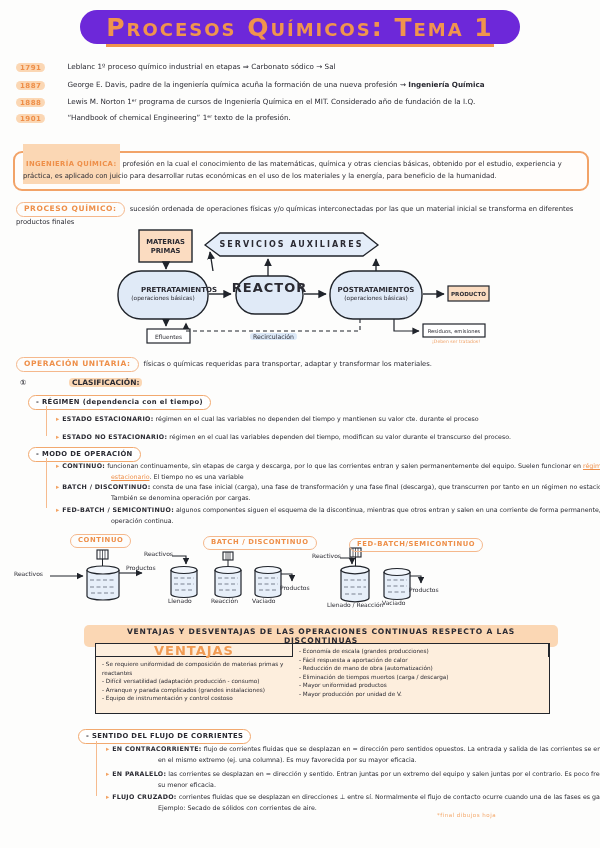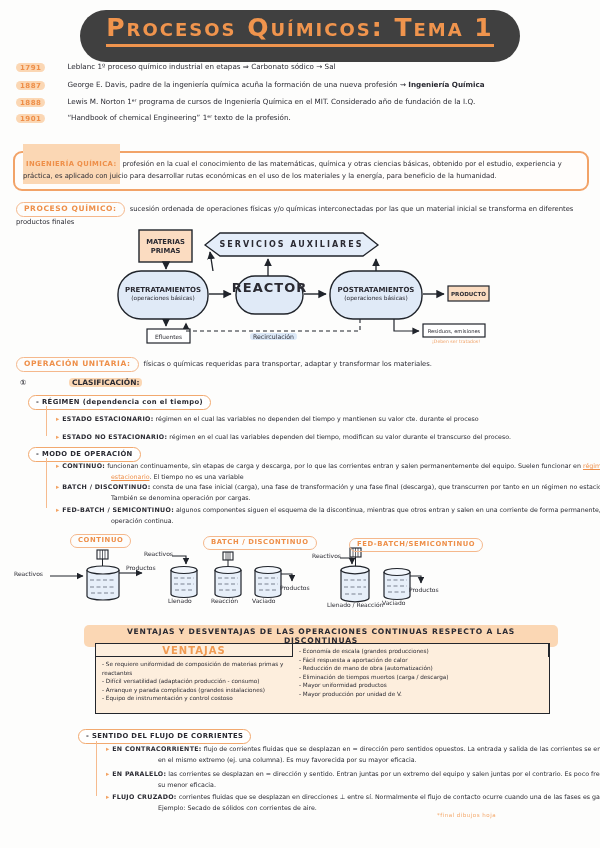--- a/index.html
+++ b/index.html
@@ -1,20 +1,20 @@
 <!DOCTYPE html>
 <html><head>
 <meta charset="utf-8">
 <style>
   html,body{margin:0;padding:0;background:#ffffff;}
   .page{position:relative;width:600px;height:848px;background:#fdfdfc;overflow:hidden;
         font-family:"DejaVu Sans",sans-serif;color:#2a2a32;}
   
   .title-wrap{position:absolute;top:10px;left:0;right:0;text-align:center;}
-  .title-pill{display:inline-block;background:#404040;border-radius:26px;padding:3px 26px 20px;}
+  .title-pill{display:inline-block;background:#6d28d9;border-radius:26px;padding:3px 26px 2px;}
   .title-text{font-size:25px;font-weight:bold;color:#f0944d;letter-spacing:2px;
               font-variant:small-caps;border-bottom:3px solid #f0944d;padding-bottom:2px;}
   
   .tl-row{position:absolute;left:16px;right:8px;font-size:7.2px;white-space:nowrap;}
   .year{background:#fbd7b4;color:#ee8f49;font-weight:bold;border-radius:6px;
         padding:0.5px 4px;margin-right:22px;font-size:7px;letter-spacing:0.5px;}
   .tl-link{font-weight:bold;}
   
   .def-box{position:absolute;top:151px;left:13px;width:556px;border:2.5px solid #f2a368;
            border-radius:9px;background:#fffdfb;padding:6px 8px;font-size:6.8px;line-height:1.75;}
@@ -37,21 +37,21 @@
   .dsmall{position:absolute;font-size:6px;}
   .recirc{background:#dce9f8;padding:0 3px;border-radius:3px;font-size:6.2px;}
   .note-orange{color:#f0a166;font-size:4.6px;}
   
   .tabla-title{position:absolute;top:625px;left:84px;width:462px;background:#fbd7b4;border-radius:5px;
                font-size:7.6px;font-weight:bold;letter-spacing:0.8px;padding:2px 6px;
                font-variant:small-caps;text-align:center;}
   .vd-table{position:absolute;top:643px;left:95px;width:453px;height:69px;border:1.4px solid #23262c;
             background:#fdeedd;display:grid;grid-template-columns:197px 1fr;grid-template-rows:13px 1fr;}
   .vd-h{display:flex;align-items:center;justify-content:center;color:#f09a52;font-weight:bold;
-        font-size:10px;letter-spacing:1px;border-bottom:1.2px solid #23262c;font-variant:small-caps;}
+        font-size:13px;letter-spacing:1px;border-bottom:1.2px solid #23262c;font-variant:small-caps;}
   .vd-h.c1{border-right:1.2px solid #23262c;}
   .vd-body{padding:3px 6px;font-size:5.7px;line-height:1.5;}
   .vd-body.c1{border-right:1.2px solid #23262c;}
   
   .signature{position:absolute;top:812px;left:437px;color:#f4a768;font-size:5.5px;letter-spacing:0.5px;}
   svg{position:absolute;left:0;}
 </style>
 </head>
 <body>
 
@@ -107,21 +107,21 @@
     <path d="M213,43 L210,24" stroke="#20242b" stroke-width="1.3" marker-end="url(#ah)"></path>
     <path d="M268,48 L268,31" stroke="#20242b" stroke-width="1.3" marker-end="url(#ah)"></path>
     <path d="M376,43 L376,31" stroke="#20242b" stroke-width="1.3" marker-end="url(#ah)"></path>
     <path d="M166,91 L166,98" stroke="#20242b" stroke-width="1.3" marker-end="url(#ah)"></path>
     <path d="M394,91 L394,103 L419,103" stroke="#20242b" stroke-width="1.2" fill="none" marker-end="url(#ah)"></path>
     <path d="M360,91 L360,103 L186,103 L186,95" stroke="#20242b" stroke-width="1.1" fill="none" stroke-dasharray="4 3" marker-end="url(#ah)"></path>
   </svg>
 
   <div class="dlabel" style="top:231px;left:139px;width:53px;height:31px;font-size:6.8px;font-variant:small-caps;line-height:1.3">MATERIAS PRIMAS</div>
   <div class="dlabel" style="top:234px;left:206px;width:171px;height:21px;font-size:8px;letter-spacing:2px;font-variant:small-caps">SERVICIOS AUXILIARES</div>
-  <div class="dlabel" style="top:278px;left:118px;width:90px;height:24px;font-size:7px;font-variant:small-caps">PRETRATAMIENTOS</div>
+  <div class="dlabel" style="top:278px;left:134px;width:90px;height:24px;font-size:7px;font-variant:small-caps">PRETRATAMIENTOS</div>
   <div class="dlabel" style="top:292px;left:118px;width:90px;height:12px;font-size:5.8px;font-weight:normal">(operaciones básicas)</div>
   <div class="dlabel" style="top:272px;left:236px;width:67px;height:30px;font-size:13px;font-variant:small-caps;letter-spacing:1px">REACTOR</div>
   <div class="dlabel" style="top:278px;left:330px;width:92px;height:24px;font-size:7px;font-variant:small-caps">POSTRATAMIENTOS</div>
   <div class="dlabel" style="top:292px;left:330px;width:92px;height:12px;font-size:5.8px;font-weight:normal">(operaciones básicas)</div>
   <div class="dlabel" style="top:287px;left:448px;width:41px;height:14px;font-size:5.6px;font-variant:small-caps">PRODUCTO</div>
   <div class="dlabel" style="top:330px;left:147px;width:43px;height:13px;font-size:5.8px;font-weight:normal">Efluentes</div>
   <div class="dlabel" style="top:325px;left:423px;width:62px;height:12px;font-size:5.2px;font-weight:normal">Residuos, emisiones</div>
   <div class="dsmall note-orange" style="top:339px;left:432px">¡Deben ser tratados!</div>
   <div class="dsmall recirc" style="top:333px;left:250px">Recirculación</div>
 

